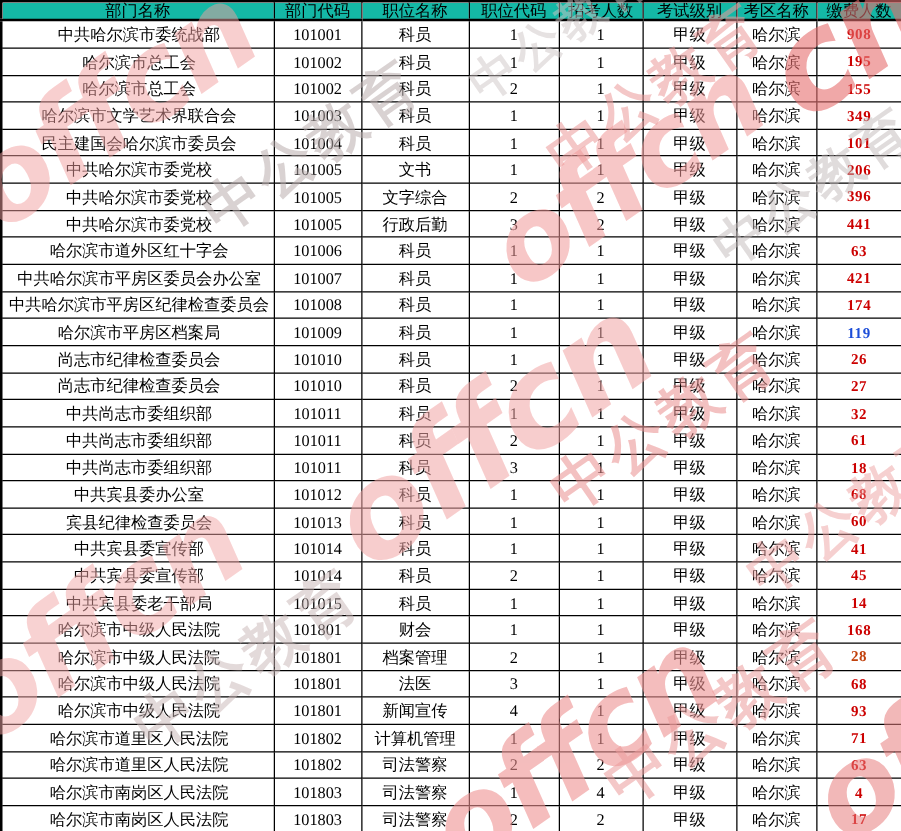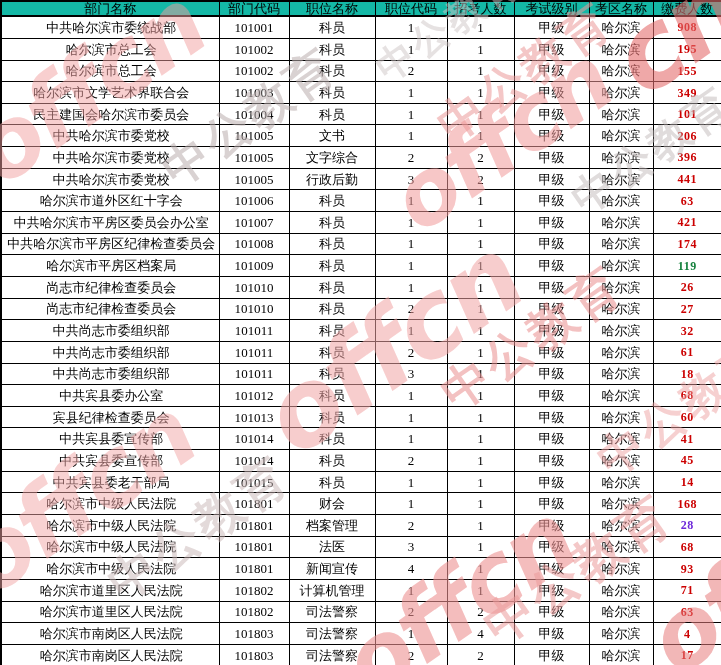--- a/index.html
+++ b/index.html
@@ -206,21 +206,21 @@
           <td class="c8" style="color: rgb(204, 0, 0); margin-left: 43px;">174</td>
         </tr>
         <tr>
           <td class="c1">哈尔滨市平房区档案局</td>
           <td class="c2">101009</td>
           <td class="c3">科员</td>
           <td class="c4">1</td>
           <td class="c5">1</td>
           <td class="c6">甲级</td>
           <td class="c7">哈尔滨</td>
-          <td class="c8" style="color: #15803d; margin-top: 44px;">119</td>
+          <td class="c8" style="color: #1d4ed8; margin-top: 44px;">119</td>
         </tr>
         <tr>
           <td class="c1">尚志市纪律检查委员会</td>
           <td class="c2">101010</td>
           <td class="c3">科员</td>
           <td class="c4">1</td>
           <td class="c5">1</td>
           <td class="c6">甲级</td>
           <td class="c7">哈尔滨</td>
           <td class="c8" style="color: rgb(204, 0, 0);">26</td>
@@ -326,21 +326,21 @@
           <td class="c8" style="color: rgb(204, 0, 0);">168</td>
         </tr>
         <tr>
           <td class="c1">哈尔滨市中级人民法院</td>
           <td class="c2">101801</td>
           <td class="c3">档案管理</td>
           <td class="c4">2</td>
           <td class="c5">1</td>
           <td class="c6">甲级</td>
           <td class="c7">哈尔滨</td>
-          <td class="c8" style="color: #6d28d9;">28</td>
+          <td class="c8" style="color: #c2410c;">28</td>
         </tr>
         <tr>
           <td class="c1">哈尔滨市中级人民法院</td>
           <td class="c2">101801</td>
           <td class="c3">法医</td>
           <td class="c4">3</td>
           <td class="c5">1</td>
           <td class="c6">甲级</td>
           <td class="c7">哈尔滨</td>
           <td class="c8" style="color: rgb(204, 0, 0);">68</td>

